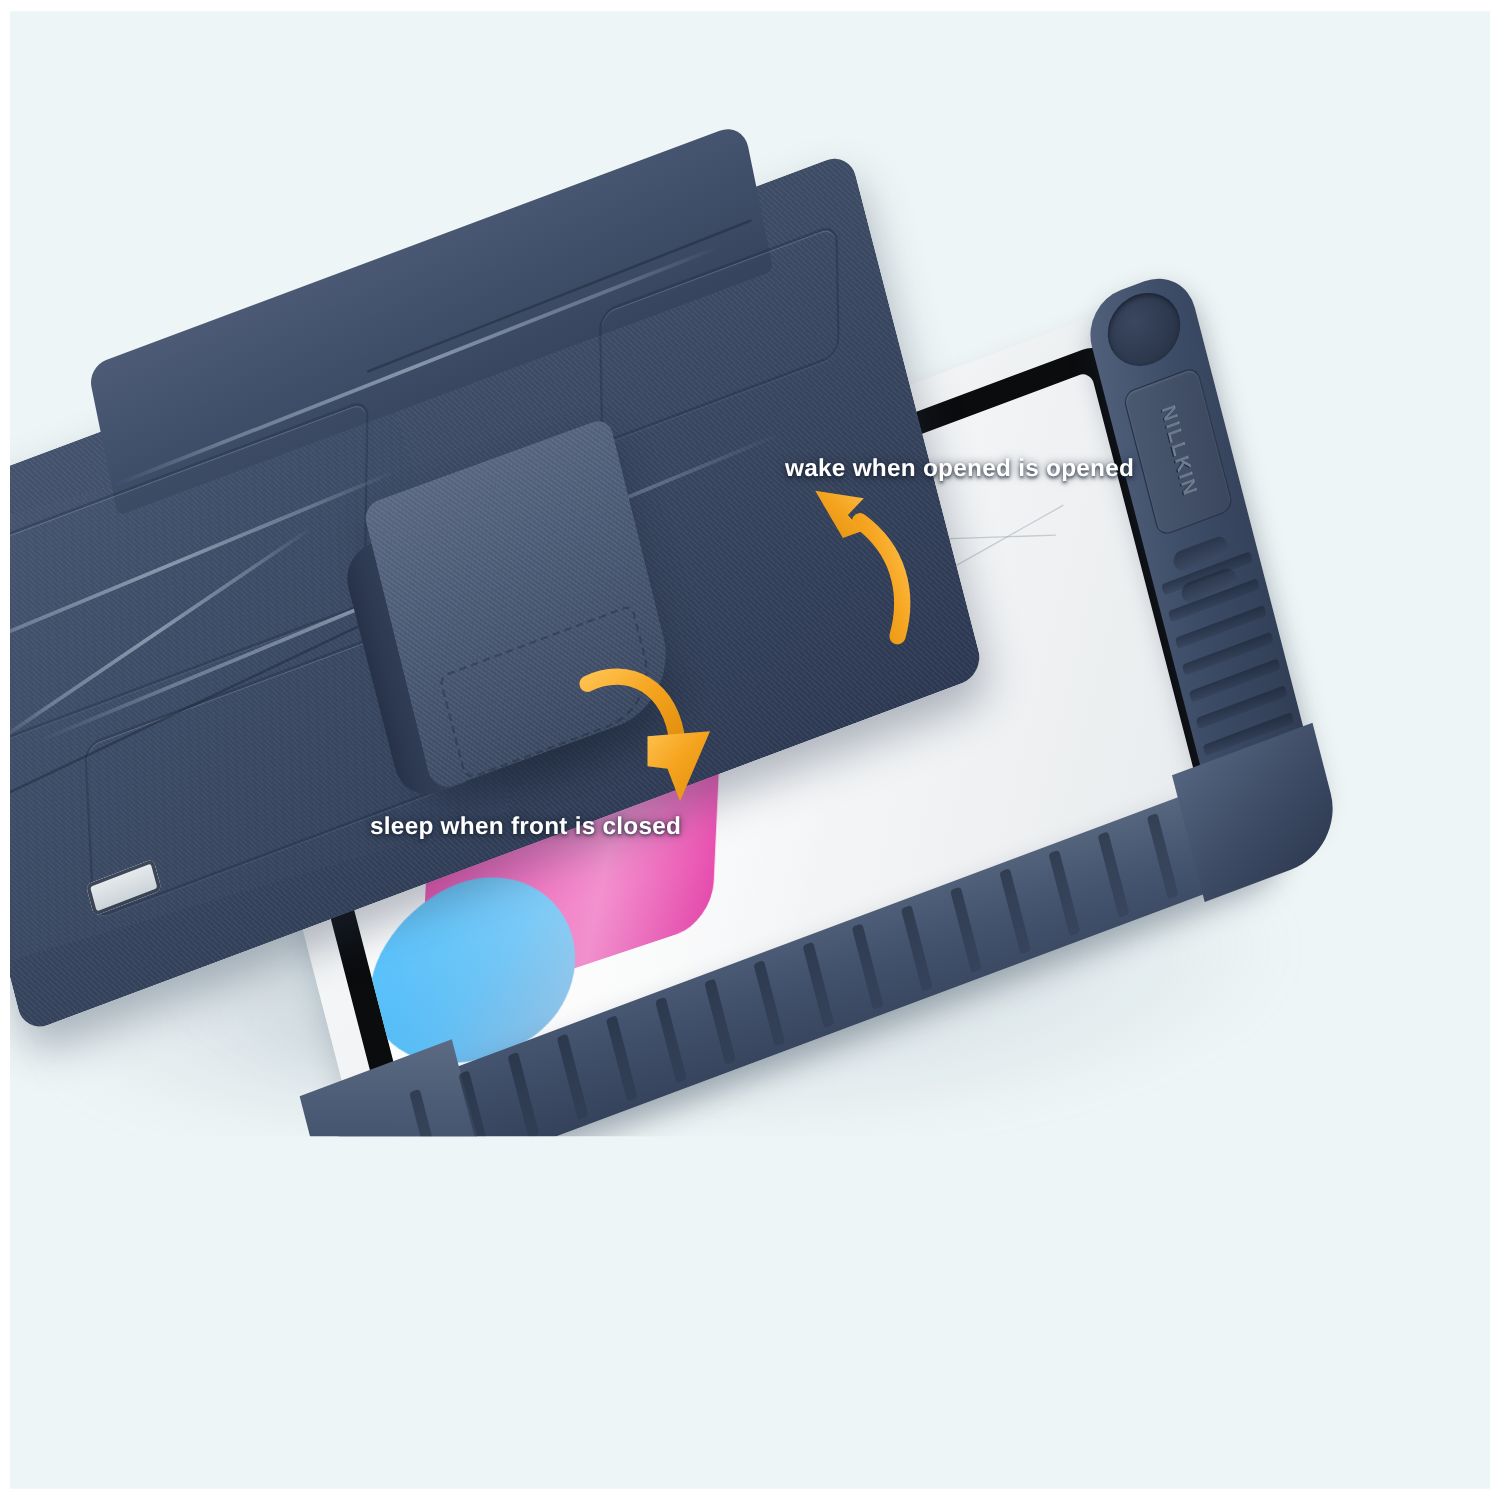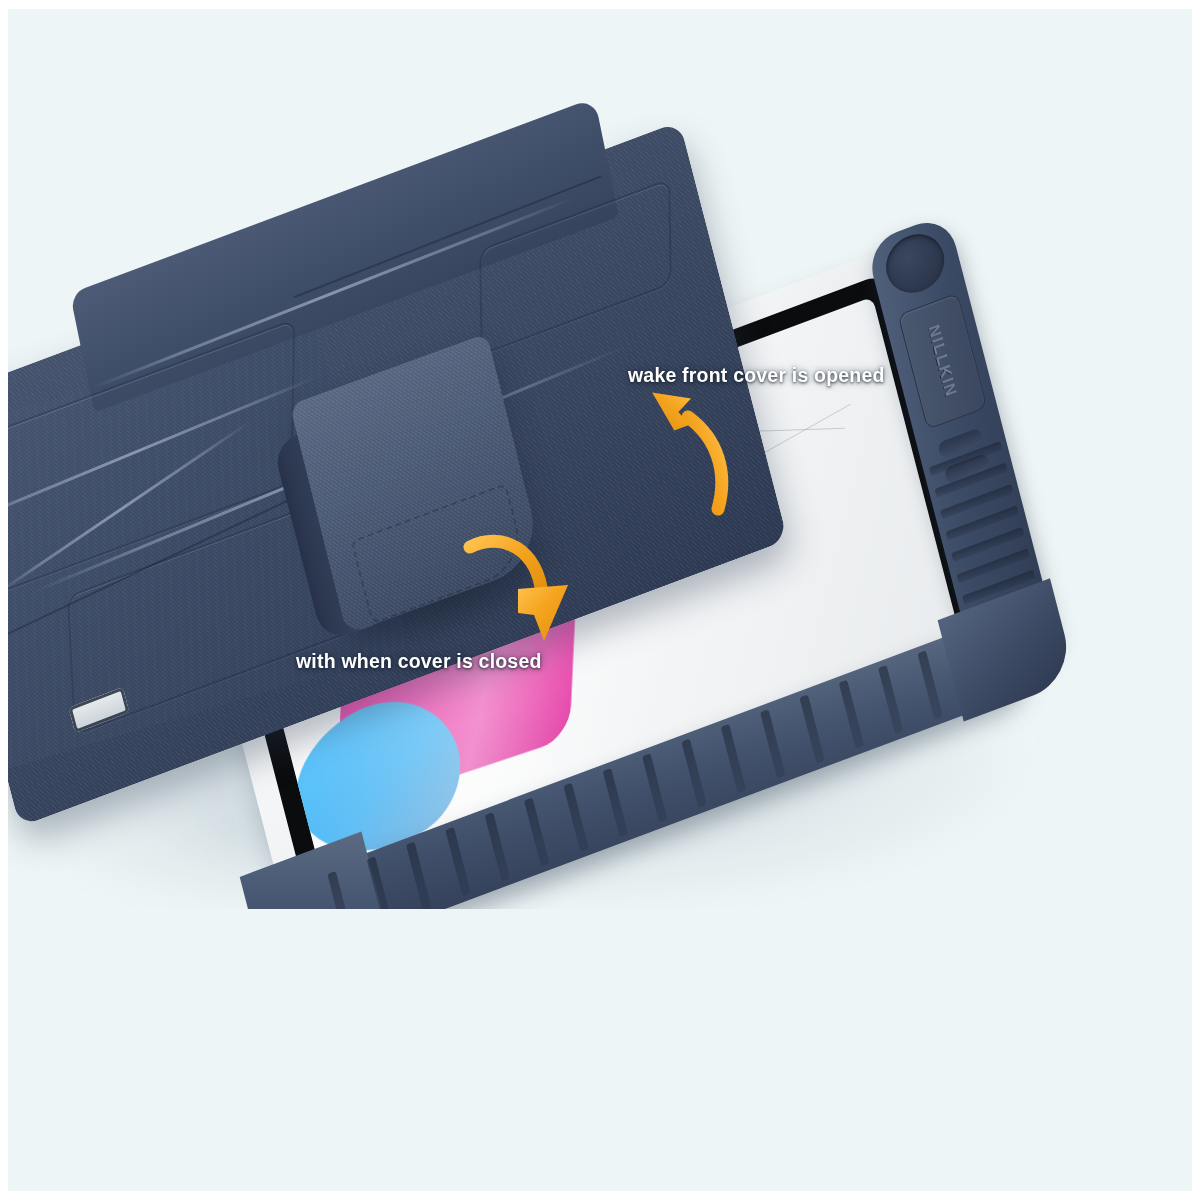--- a/index.html
+++ b/index.html
@@ -515,32 +515,32 @@
         <defs>
           <linearGradient id="og1" x1="0" y1="1" x2="1" y2="0">
             <stop offset="0%" stop-color="#e08f0d"></stop>
             <stop offset="55%" stop-color="#f5a41f"></stop>
             <stop offset="100%" stop-color="#ffbe47"></stop>
           </linearGradient>
         </defs>
         <path d="M74 128 C 84 92, 74 58, 44 36" fill="none" stroke="url(#og1)" stroke-width="13" stroke-linecap="round"></path>
         <path d="M12 12 L 50 22 L 36 34 L 46 48 L 30 52 Z" fill="url(#og1)" transform="translate(-2,-2) rotate(-6 26 30)"></path>
       </svg>
-      <div id="ann-wake" class="annotation">wake front cover is opened</div>
+      <div id="ann-wake" class="annotation">wake when opened is opened</div>
 
       <svg id="arrow-sleep" class="arrow-svg" width="130" height="140" viewBox="0 0 130 140">
         <defs>
           <linearGradient id="og2" x1="0" y1="0" x2="1" y2="1">
             <stop offset="0%" stop-color="#ffc14e"></stop>
             <stop offset="45%" stop-color="#f5a41f"></stop>
             <stop offset="100%" stop-color="#e08f0d"></stop>
           </linearGradient>
         </defs>
         <path d="M14 14 C 46 -2, 82 16, 86 62" fill="none" stroke="url(#og2)" stroke-width="13" stroke-linecap="round"></path>
         <path d="M62 56 L 112 52 L 88 108 L 78 82 L 62 80 Z" fill="url(#og2)"></path>
       </svg>
-      <div id="ann-sleep" class="annotation">with when cover is closed</div>
+      <div id="ann-sleep" class="annotation">sleep when front is closed</div>
 
     </div>
 
 
   </div>
 </div>
 
 </body></html>

